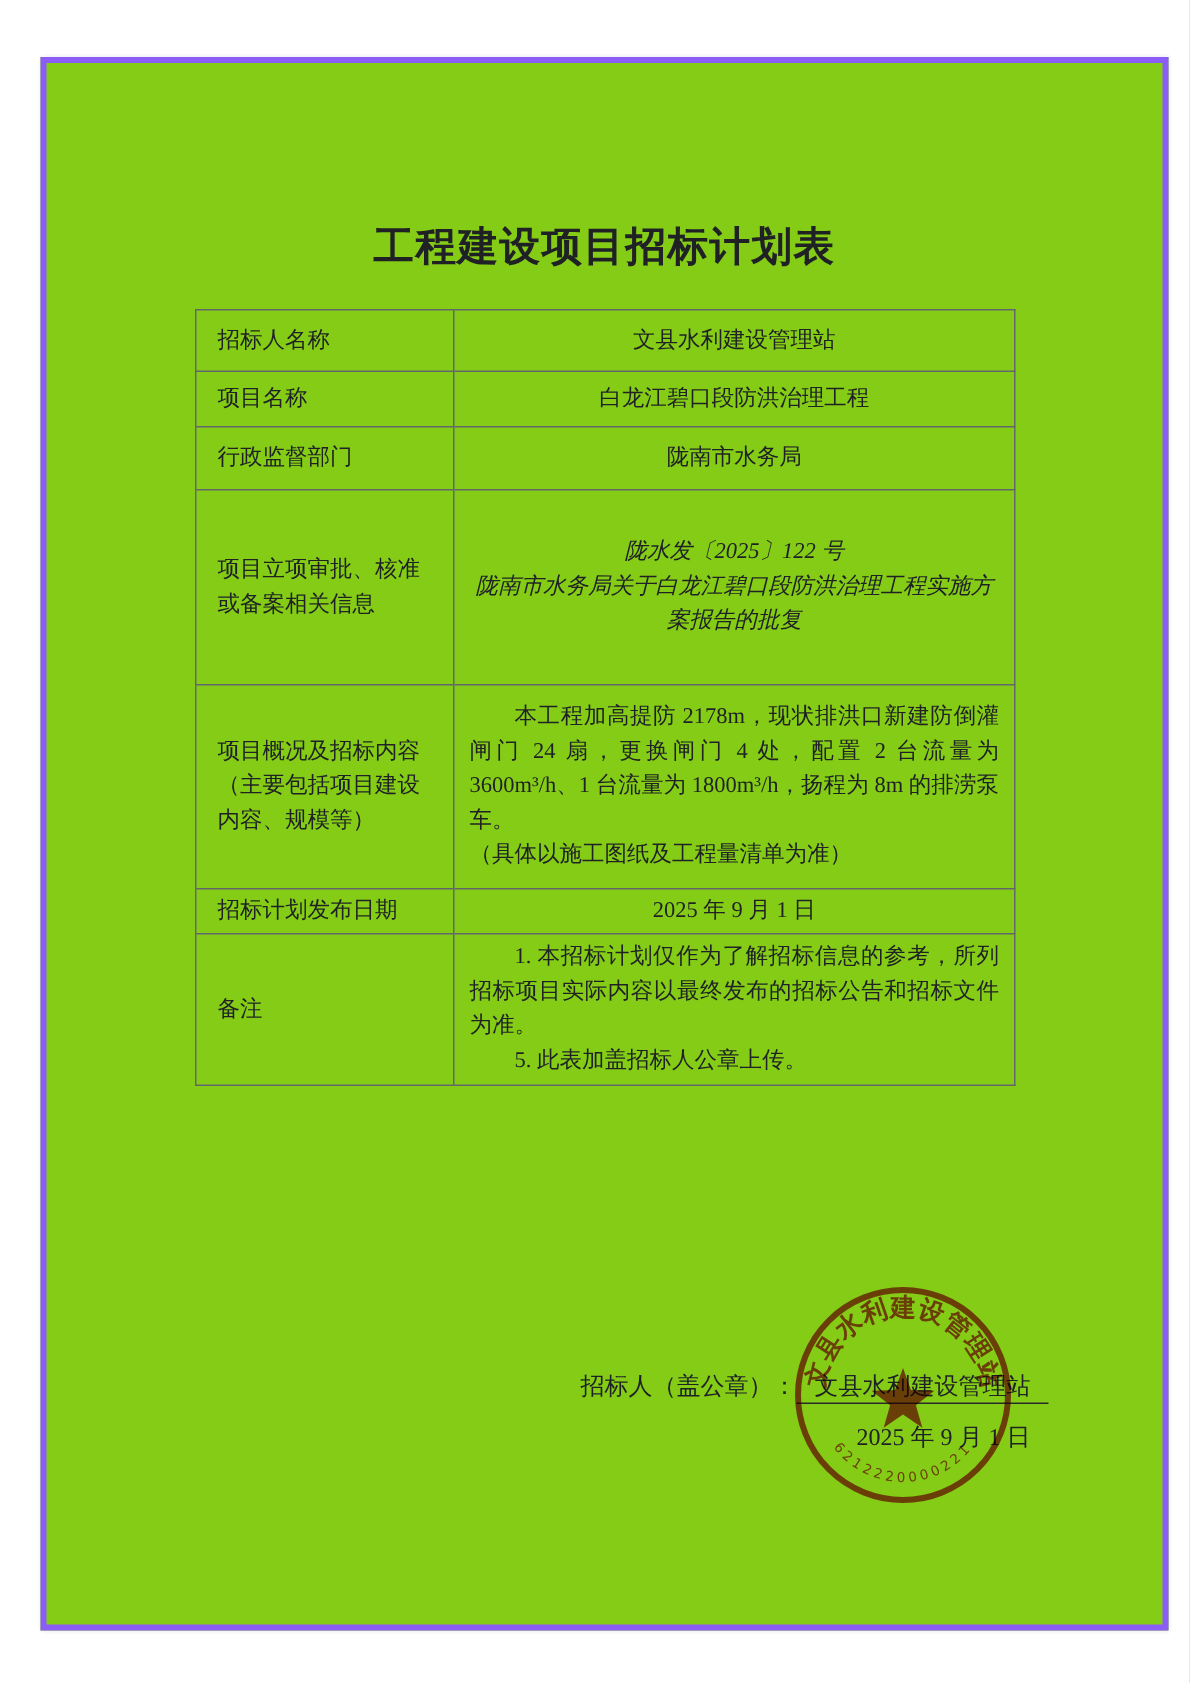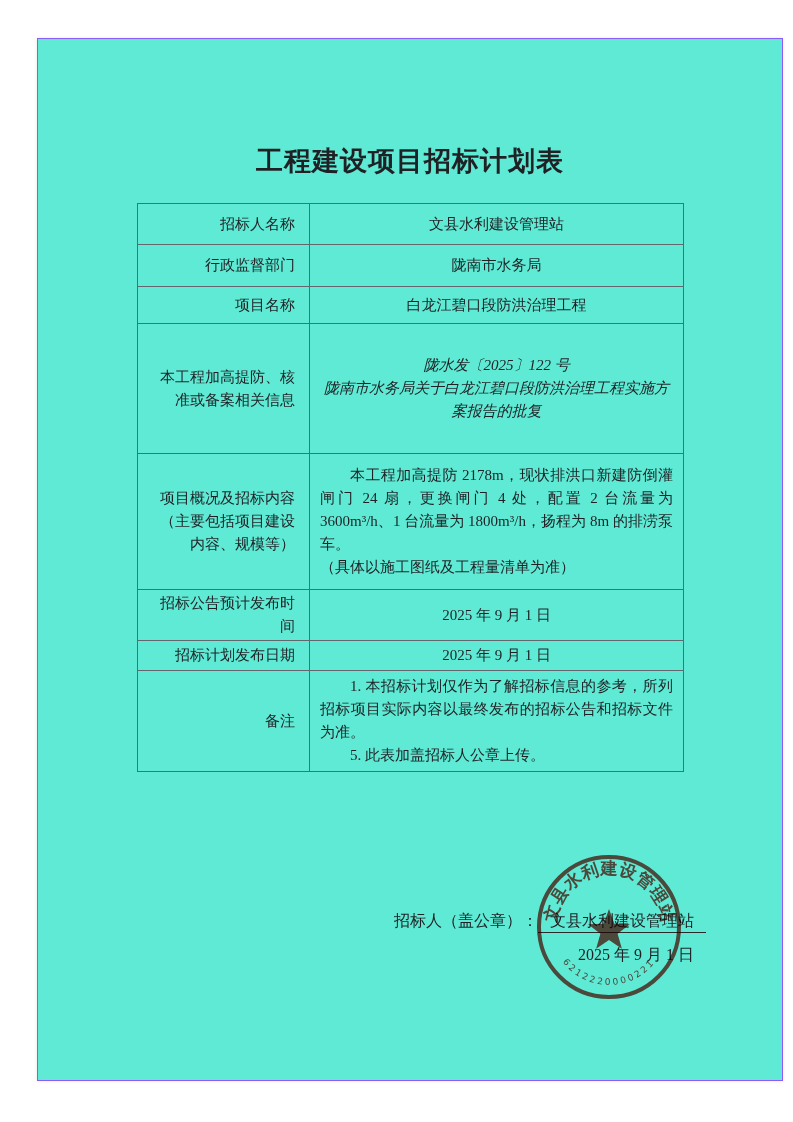--- a/index.html
+++ b/index.html
@@ -5,40 +5,40 @@
   html,body{margin:0;padding:0;}
   body{
     width:793px;height:1122px;
     background:#ffffff;
     position:relative;
     overflow:hidden;
     font-family:"Liberation Serif","DejaVu Serif",serif;
     color:#1f2125;
   }
   .sheet{
-    position:absolute;left:37px;top:38px;width:744px;height:1041px;
-    background:#5eead4;
-    border:1px solid #8b5cf6;
+    position:absolute;left:27px;top:38px;width:744px;height:1041px;
+    background:#84cc16;
+    border:4px solid #8b5cf6;
     box-shadow:0 0 3px rgba(60,60,80,.12);
   }
   .doc-title{
     position:absolute;top:104px;left:0;width:100%;
     text-align:center;font-size:27px;font-weight:bold;letter-spacing:1px;
   }
   table.main{
     position:absolute;left:99px;top:164px;width:546px;
     border-collapse:collapse;table-layout:fixed;
     font-size:15px;
   }
   table.main td{
     border:1px solid #63676d;
     vertical-align:middle;
     overflow:hidden;
   }
-  td.lbl{text-align:right;padding:2px 14px;line-height:23px;}
+  td.lbl{text-align:left;padding:2px 14px;line-height:23px;}
   td.val{text-align:center;padding:2px 10px;line-height:23px;}
   td.val.pre{white-space:pre-line;font-style:italic;}
   td.val.paras{text-align:left;padding:4px 10px;}
   td.val.paras p{margin:0;text-indent:2em;line-height:23px;text-align:justify;}
   td.val.paras p.noindent{text-indent:0;}
   .sig-line{
     position:absolute;left:356px;top:872px;
     font-size:16px;white-space:nowrap;
   }
   .sig-name{
@@ -67,43 +67,39 @@
   <table class="main">
     <colgroup>
         <col style="width:172px">
         <col style="width:374px">
       </colgroup>
     <tbody>
       <tr style="height:41px">
         <td class="lbl">招标人名称</td>
         <td class="val">文县水利建设管理站</td>
       </tr>
+      <tr style="height:37px">
+        <td class="lbl">项目名称</td>
+        <td class="val">白龙江碧口段防洪治理工程</td>
+      </tr>
       <tr style="height:42px">
         <td class="lbl">行政监督部门</td>
         <td class="val">陇南市水务局</td>
       </tr>
-      <tr style="height:37px">
-        <td class="lbl">项目名称</td>
-        <td class="val">白龙江碧口段防洪治理工程</td>
-      </tr>
       <tr style="height:130px">
-        <td class="lbl">本工程加高提防、核准或备案相关信息</td>
+        <td class="lbl">项目立项审批、核准或备案相关信息</td>
         <td class="val pre">陇水发〔2025〕122 号
 陇南市水务局关于白龙江碧口段防洪治理工程实施方案报告的批复</td>
       </tr>
       <tr style="height:136px">
         <td class="lbl">项目概况及招标内容（主要包括项目建设内容、规模等）</td>
         <td class="val paras">
           <p>本工程加高提防 2178m，现状排洪口新建防倒灌闸门 24 扇，更换闸门 4 处，配置 2 台流量为 3600m³/h、1 台流量为 1800m³/h，扬程为 8m 的排涝泵车。</p>
           <p class="noindent">（具体以施工图纸及工程量清单为准）</p>
         </td>
-      </tr>
-      <tr style="height:33px">
-        <td class="lbl">招标公告预计发布时间</td>
-        <td class="val">2025 年 9 月 1 日</td>
       </tr>
       <tr style="height:30px">
         <td class="lbl">招标计划发布日期</td>
         <td class="val">2025 年 9 月 1 日</td>
       </tr>
       <tr style="height:95px">
         <td class="lbl">备注</td>
         <td class="val paras">
           <p>1. 本招标计划仅作为了解招标信息的参考，所列招标项目实际内容以最终发布的招标公告和招标文件为准。</p>
           <p>5. 此表加盖招标人公章上传。</p>

